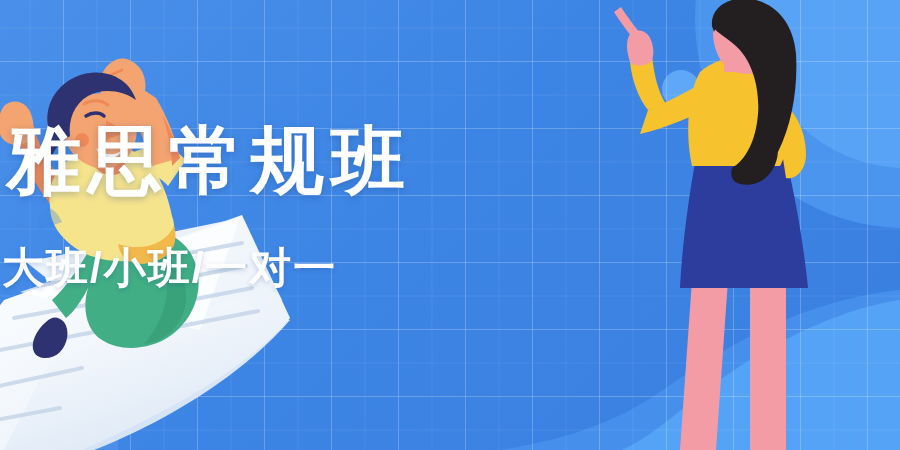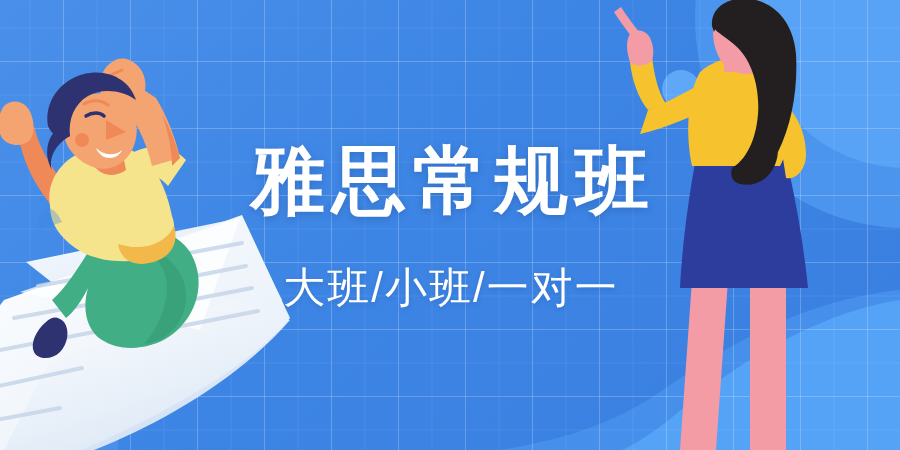--- a/index.html
+++ b/index.html
@@ -50,43 +50,42 @@
     height: 450px;
   }
   .illus-left  { left: -10px; width: 320px; }
   .illus-right { right: 0px; width: 300px; }
 
   
   .text-block {
     position: absolute;
     left: 0;
     right: 0;
-    top: 144px;
-    text-align: center;
+    top: 124px;
     z-index: 6;
     pointer-events: none;
   }
   .main-title {
     margin: 0;
     color: #ffffff;
     font-size: 74px;
     line-height: 1;
     font-weight: 700;
     letter-spacing: 7px;
     text-indent: 7px;
     text-shadow: 0 2px 7px rgba(20,60,130,0.30);
     white-space: nowrap;
   }
   .sub-title {
     margin: 0;
     margin-top: 49px;
     color: #ffffff;
     font-size: 42px;
     line-height: 1;
-    font-weight: 400;
+    font-weight: 700;
     letter-spacing: 2px;
     text-indent: 2px;
     text-shadow: 0 2px 5px rgba(20,60,130,0.22);
     white-space: nowrap;
   }
 </style>
 </head>
 <body>
 
 <div id="banner">

